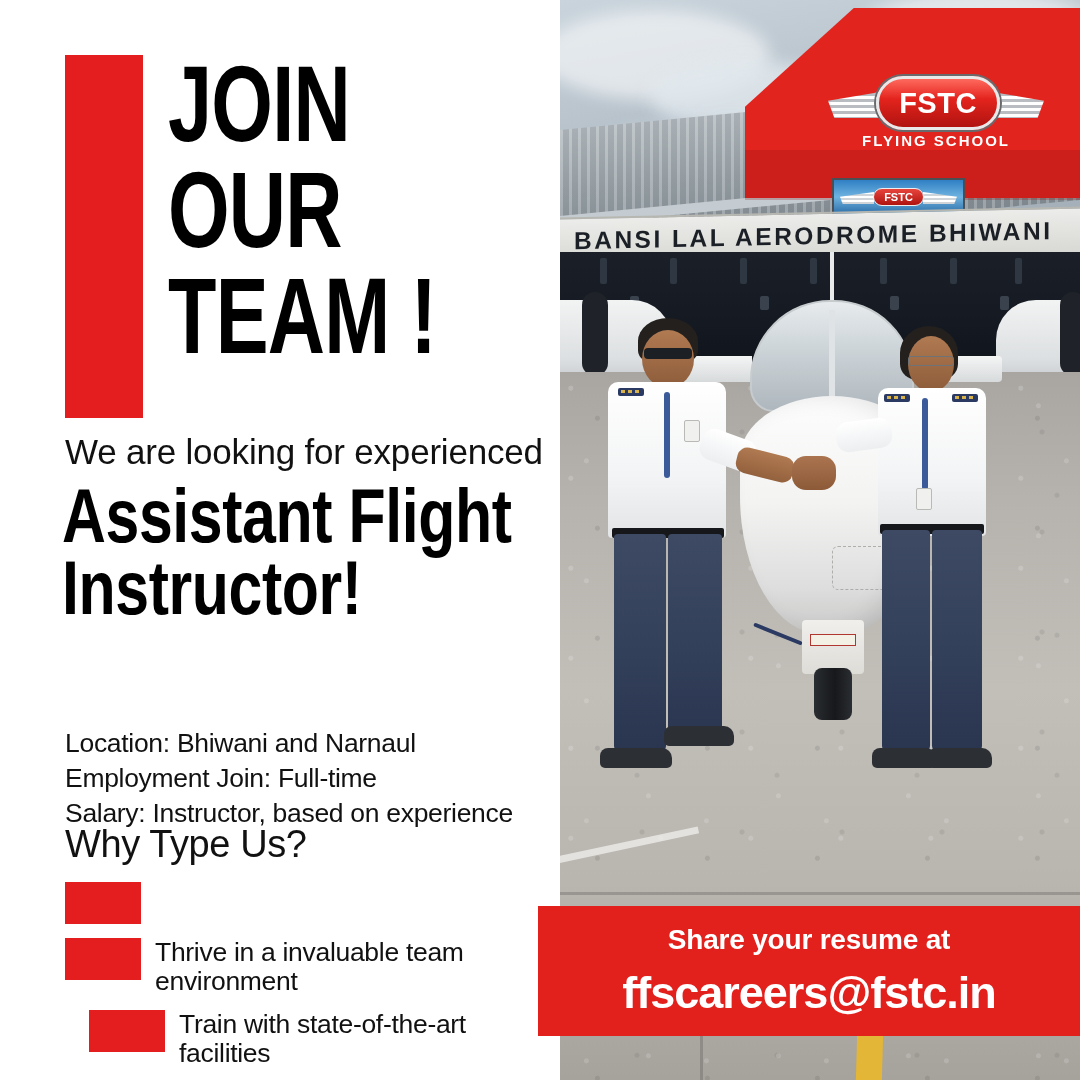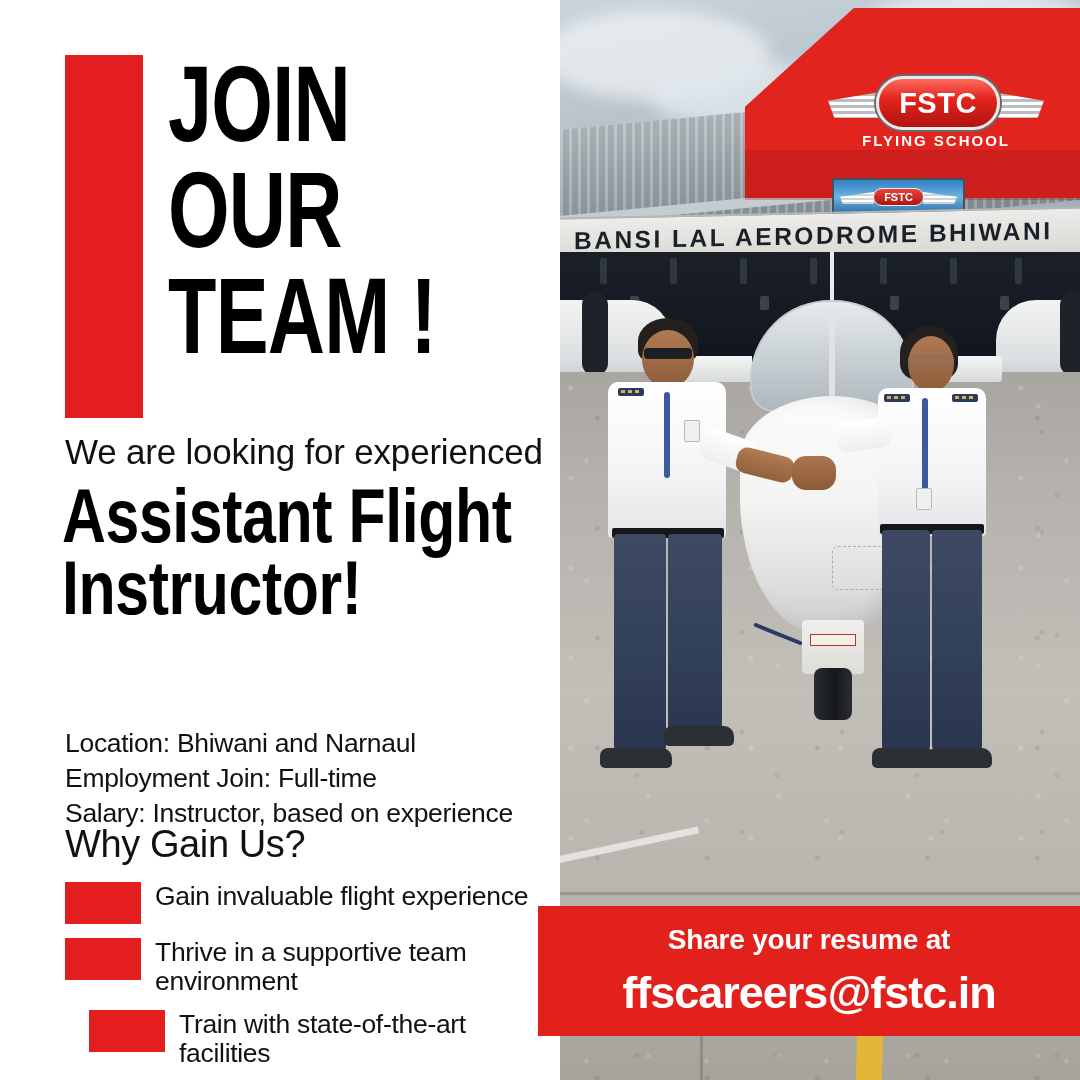--- a/index.html
+++ b/index.html
@@ -428,30 +428,29 @@
       <span class="rt-line">Instructor!</span>
     </div>
 
 
     <div class="meta-list">
       <div>Location: Bhiwani and Narnaul</div>
       <div>Employment Join: Full-time</div>
       <div>Salary: Instructor, based on experience</div>
     </div>
 
-    <div class="why-heading">Why Gain Us?</div>
+    <div class="why-heading">Why Type Us?</div>
 
     <div class="benefits">
       <div class="benefit-row">
         <div class="benefit-marker"></div>
-        <div class="benefit-text">Gain invaluable flight experience</div>
       </div>
       <div class="benefit-row">
         <div class="benefit-marker"></div>
-        <div class="benefit-text">Thrive in a supportive team environment</div>
+        <div class="benefit-text">Thrive in a invaluable team environment</div>
       </div>
       <div class="benefit-row">
         <div class="benefit-marker"></div>
         <div class="benefit-text">Train with state-of-the-art facilities</div>
       </div>
     </div>
   </div>
 
   <div class="photo">
 

